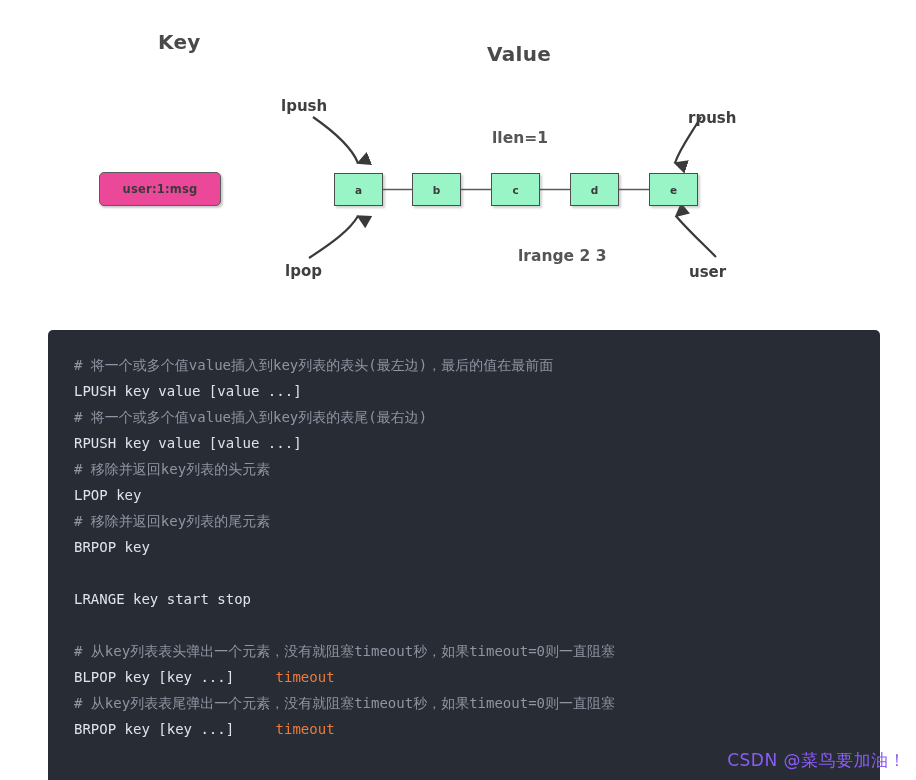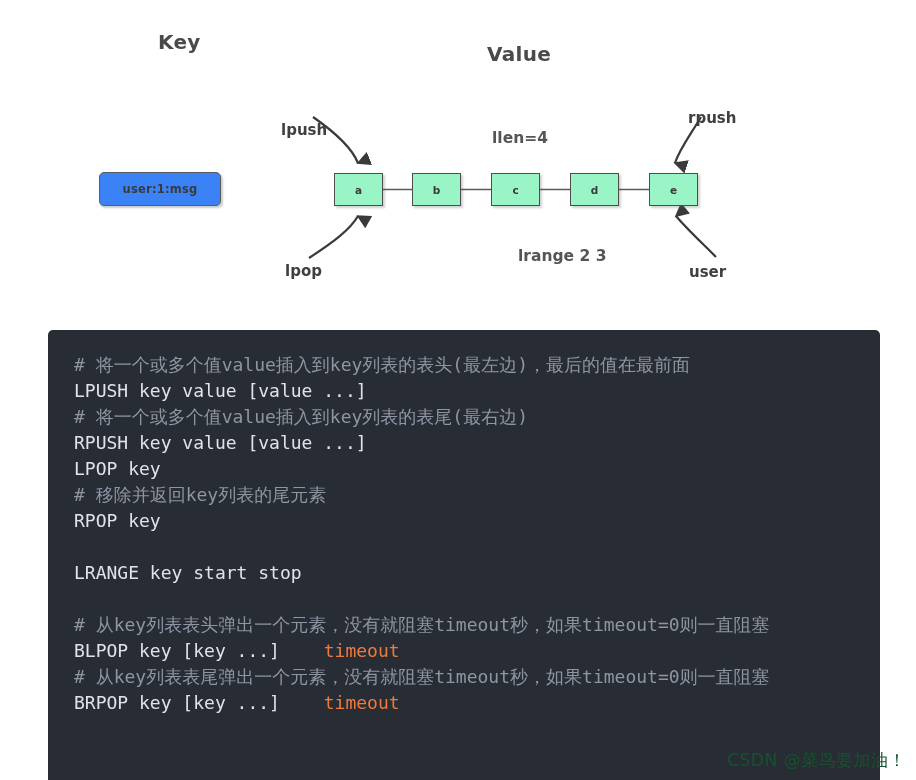--- a/index.html
+++ b/index.html
@@ -45,21 +45,21 @@
   }
   #key-heading { left: 158px; top: 30px; }
   #value-heading { left: 487px; top: 30px; margin-top: 12px; }
 
   .key-box {
     position: absolute;
     left: 99px;
     top: 172px;
     width: 122px;
     height: 34px;
-    background: #3b82f6;
+    background: #ec4899;
     border: 1.6px solid #5c5c5c;
     border-radius: 5px;
     box-sizing: border-box;
     display: flex;
     align-items: center;
     justify-content: center;
     box-shadow: 1.5px 2px 2px rgba(90,90,90,0.30);
   }
   .key-box-label {
     font-family: "DejaVu Sans", sans-serif;
@@ -99,21 +99,21 @@
   }
   .stat-label {
     position: absolute;
     font-family: "DejaVu Sans", sans-serif;
     font-weight: bold;
     font-size: 15.5px;
     color: #555555;
     white-space: nowrap;
   }
 
-  #label-lpush { left: 281px; top: 97px; margin-top: 24px; }
+  #label-lpush { left: 281px; top: 97px; }
   #label-lpop  { left: 285px; top: 262px; }
   #label-rpush { left: 688px; top: 97px; margin-top: 12px; }
   #label-rpop  { left: 689px; top: 263px; }
   #label-llen   { left: 492px; top: 129px; }
   #label-lrange { left: 518px; top: 247px; }
 
   
   #code-block {
     position: absolute;
     left: 48px;
@@ -121,40 +121,40 @@
     width: 832px;
     height: 450px;
     background: #282c34;
     border-radius: 5px 5px 0 0;
     box-sizing: border-box;
     padding: 22px 0 0 0;
     overflow: hidden;
   }
   .code-line {
     font-family: "DejaVu Sans Mono", monospace;
-    font-size: 18px;
+    font-size: 14px;
     line-height: 26px;
     height: 26px;
     white-space: pre;
     padding-left: 26px;
     color: #c8ccd4;
   }
   .code-line.comment { color: #8e95a3; }
   .code-line.cmd     { color: #dfe3ea; }
   .code-line.blank   { height: 26px; }
   .tok-orange { color: #ef7a3c; margin-left: 33px; }
 
   
   #watermark {
     position: absolute;
     right: 10px;
     bottom: 8px;
     font-family: "DejaVu Sans", sans-serif;
     font-size: 17px;
-    color: #14532d;
+    color: #8b5cf6;
     letter-spacing: 0.5px;
     white-space: nowrap;
   }
 </style>
 </head>
 <body>
 
 <div id="diagram-area">
 
   <svg class="diagram-svg" viewBox="0 0 916 325" xmlns="http://www.w3.org/2000/svg">
@@ -202,33 +202,34 @@
   </div>
   <div class="node-box" style="left:649px;">
     <span class="node-label">e</span>
   </div>
 
   <div class="op-label" id="label-lpush">lpush</div>
   <div class="op-label" id="label-lpop">lpop</div>
   <div class="op-label" id="label-rpush">rpush</div>
   <div class="op-label" id="label-rpop">user</div>
 
-  <div class="stat-label" id="label-llen">llen=4</div>
+  <div class="stat-label" id="label-llen">llen=1</div>
   <div class="stat-label" id="label-lrange">lrange 2 3</div>
 </div>
 
 <div id="code-block">
   <div id="code-lines">
       <div class="code-line comment"># 将一个或多个值value插入到key列表的表头(最左边)，最后的值在最前面</div>
       <div class="code-line cmd">LPUSH key value [value ...]</div>
       <div class="code-line comment"># 将一个或多个值value插入到key列表的表尾(最右边)</div>
       <div class="code-line cmd">RPUSH key value [value ...]</div>
+      <div class="code-line comment"># 移除并返回key列表的头元素</div>
       <div class="code-line cmd">LPOP key</div>
       <div class="code-line comment"># 移除并返回key列表的尾元素</div>
-      <div class="code-line cmd">RPOP key</div>
+      <div class="code-line cmd">BRPOP key</div>
       <div class="code-line blank">&nbsp;</div>
       <div class="code-line cmd">LRANGE key start stop</div>
       <div class="code-line blank">&nbsp;</div>
       <div class="code-line comment"># 从key列表表头弹出一个元素，没有就阻塞timeout秒，如果timeout=0则一直阻塞</div>
       <div class="code-line cmd">BLPOP key [key ...] <span class="tok-orange">timeout</span></div>
       <div class="code-line comment"># 从key列表表尾弹出一个元素，没有就阻塞timeout秒，如果timeout=0则一直阻塞</div>
       <div class="code-line cmd">BRPOP key [key ...] <span class="tok-orange">timeout</span></div>
     </div>
 </div>
 

